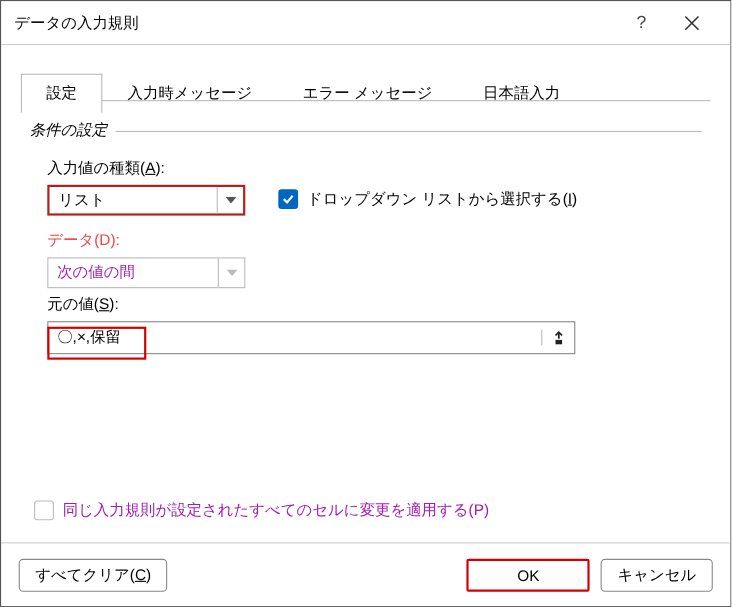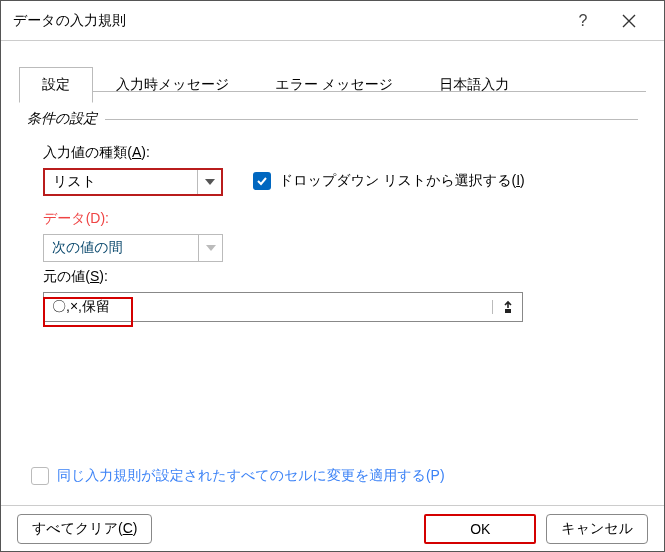--- a/index.html
+++ b/index.html
@@ -95,21 +95,21 @@
   .label.disabled { color: #ef4444; }
   .u { text-decoration: underline; }
   .select {
     display: flex;
     height: 28px;
     width: 180px;
     border: 1px solid #888;
     align-items: center;
     background: #fff;
   }
-  .select.disabled { color: #0c4a6e; border-color:#bbb; background: #fff; }
+  .select.disabled { color: #a21caf; border-color:#bbb; background: #fff; }
   .select.hl { border: 2px solid #b91c1c; }
   .select-text {
     flex: 1;
     padding: 0 8px;
     font-size: 14px;
     white-space: nowrap;
     overflow: hidden;
   }
   .select-arrow {
     width: 24px;
@@ -167,25 +167,25 @@
   }
   .range-btn {
     width: 30px;
     border-left: 1px solid #bbb;
     display: flex; align-items:center; justify-content:center;
   }
   .spacer { flex:1; }
   .apply-all {
     display: flex; align-items:center;
     font-size: 14px;
-    color: #3b82f6;
+    color: #a21caf;
     margin: 8px 4px 12px 4px;
   }
   .footer {
-    height: 46px;
+    height: 58px;
     border-top: 1px solid #ccc;
     display: flex;
     align-items: center;
     padding: 0 16px;
     gap: 10px;
   }
   .btn {
     height: 30px;
     min-width: 100px;
     border: 1px solid #888;

